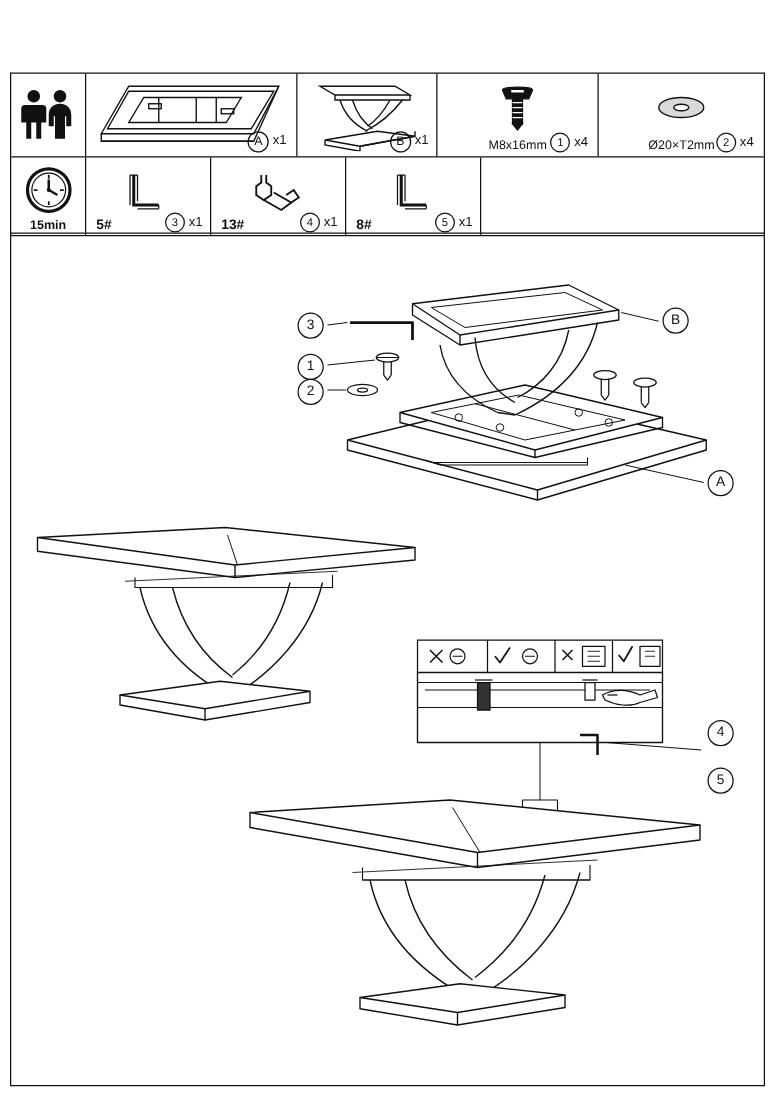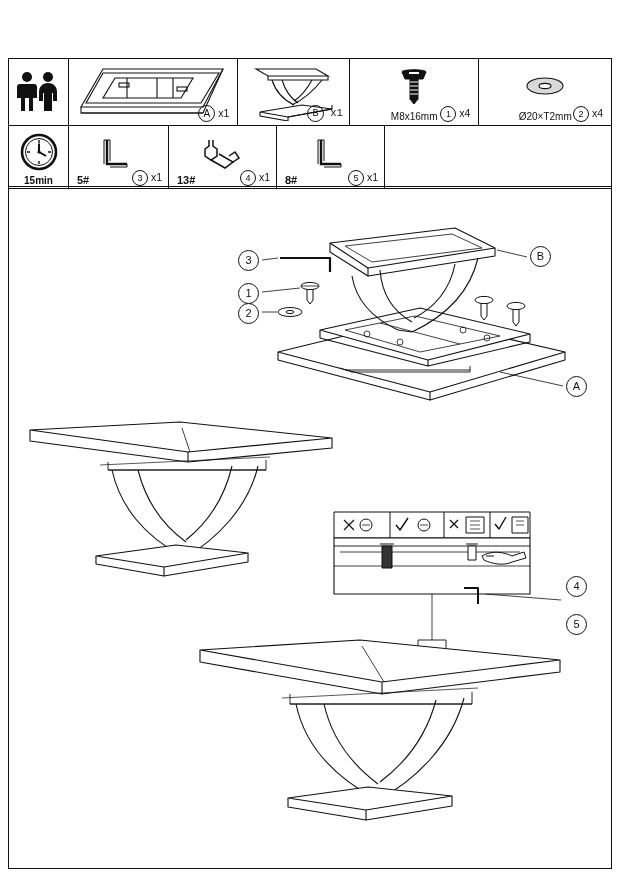--- a/index.html
+++ b/index.html
@@ -9,21 +9,21 @@
   
   .parts{position:absolute;left:8px;top:58px;width:604px;border:1.6px solid #111;box-sizing:border-box;}
   .prow{display:flex;}
   .prow.top{height:66px;}
   .prow.bottom{height:62px;border-top:1.6px solid #111;}
   .cell{position:relative;border-right:1.6px solid #111;box-sizing:border-box;display:flex;align-items:center;justify-content:center;}
   .cell:last-child{border-right:none;}
 
   .c-people{width:60px;}
   .c-boardA{width:170px;}
-  .c-legB{width:112px;font-family:Liberation Mono, monospace;}
+  .c-legB{width:112px;}
   .c-bolt{width:130px;}
   .c-washer{width:132px;}
 
   .c-clock{width:60px;align-items:center;}
   .c-hex5{width:100px;}
   .c-wrench{width:108px;}
   .c-hex8{width:108px;}
   .c-empty{flex:1;}
 
   .lbl{position:absolute;font-size:10.5px;text-align:right;}

